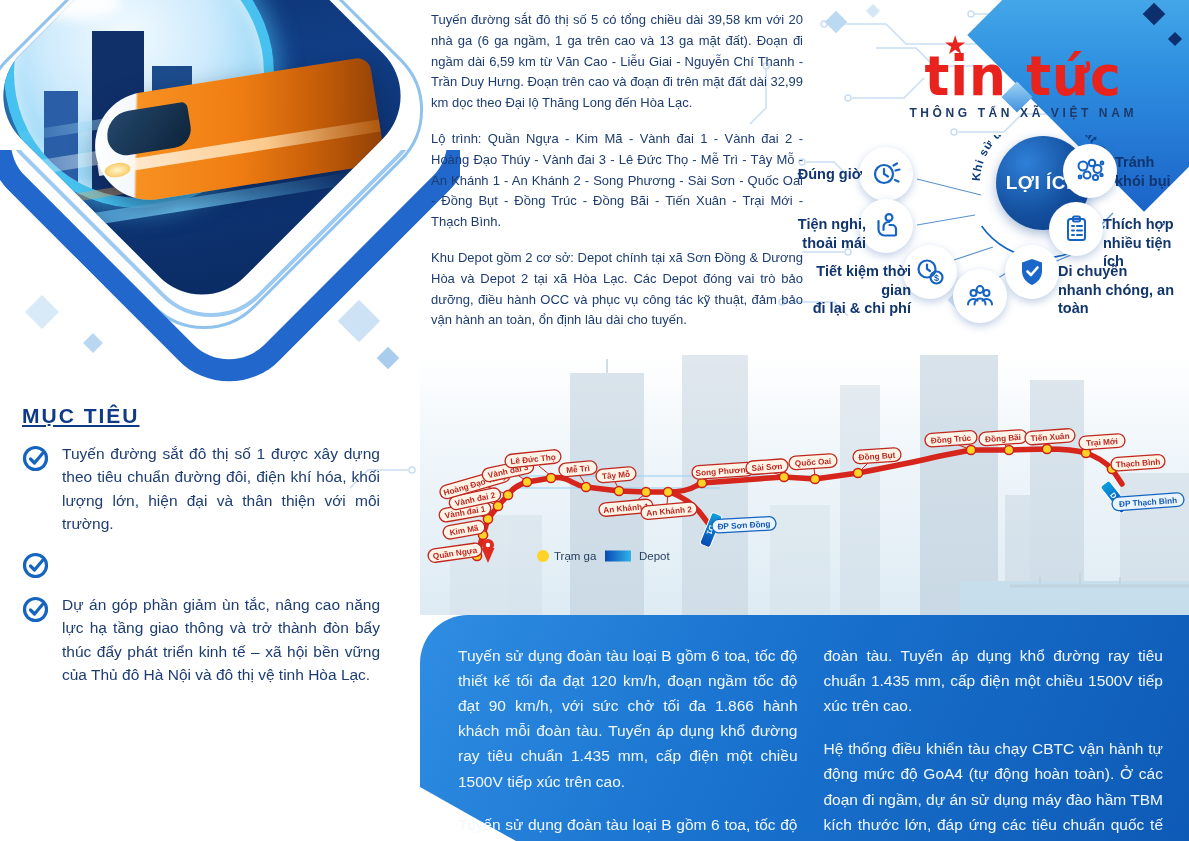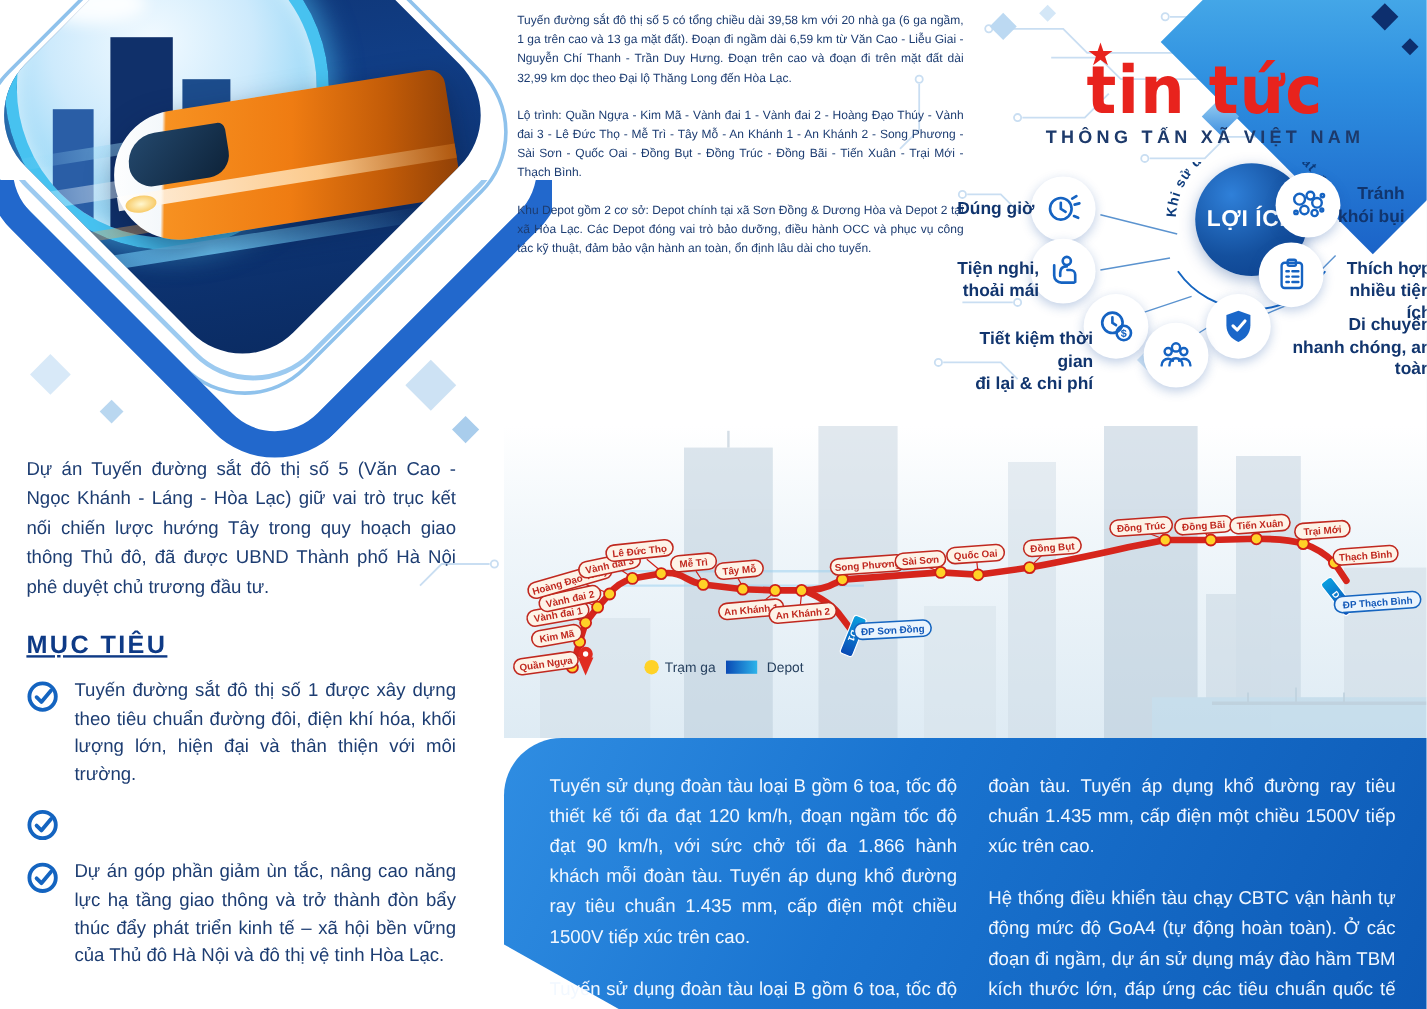--- a/index.html
+++ b/index.html
@@ -42,45 +42,45 @@
   .train .shield-glass{position:absolute;left:14px;top:16px;width:84px;height:44px;border-radius:40px 10px 30px 30px;
          background:linear-gradient(135deg,#24496e,#0d2238);}
   .train .belt{position:absolute;left:0;top:64px;width:100%;height:12px;background:linear-gradient(90deg,#fff,#ffd9a3 60%,#b55c10);opacity:.85;}
   .train .light{position:absolute;left:6px;top:66px;width:26px;height:14px;border-radius:50%;background:radial-gradient(#fff7cf,#f5b93f);}
 
   
   .brand{position:absolute;right:52px;top:50px;z-index:2;text-align:center;}
   .brand-word{position:relative;font-size:52px;font-weight:900;color:#e8231d;letter-spacing:1px;line-height:1;
               font-family:"DejaVu Sans","Liberation Sans",sans-serif;transform:scaleY(1.06);}
   .brand-star{position:absolute;left:34px;top:-20px;font-size:26px;color:#e8231d;}
-  .brand-sub{margin-top:4px;font-size:15px;font-weight:700;letter-spacing:3.6px;color:#1d3a6b;}
+  .brand-sub{margin-top:4px;font-size:12px;font-weight:700;letter-spacing:3.6px;color:#1d3a6b;}
 
   
   .t-navy{color:#1d3d72;}
   .h-blue{color:#0e3a86;font-weight:800;letter-spacing:2px;font-size:21px;margin:0;}
   .left-col{position:absolute;left:22px;top:380px;width:358px;z-index:2;}
   .left-col p.body{margin:0;font-size:15.5px;line-height:1.58;text-align:justify;font-weight:500;}
   .left-col h2{margin:24px 0 14px 0;text-decoration:underline;}
   .bullet{display:flex;gap:13px;margin-top:14px;}
   .bullet .chk{flex:0 0 27px;height:27px;margin-top:3px;}
   .bullet p{margin:0;font-size:15.5px;line-height:1.5;text-align:justify;font-weight:500;}
 
   .quymo{position:absolute;left:431px;top:10px;width:372px;z-index:2;}
   .quymo h2{margin:8px 0 12px 0;}
-  .quymo p{margin:0 0 15px 0;font-size:10px;line-height:1.6;text-align:justify;font-weight:500;}
+  .quymo p{margin:0 0 15px 0;font-size:13px;line-height:1.6;text-align:justify;font-weight:500;}
 
   
   .benefits{position:absolute;left:795px;top:135px;width:398px;height:238px;z-index:3;}
   .b-center{position:absolute;left:201px;top:1px;width:94px;height:94px;border-radius:50%;
             background:radial-gradient(circle at 32% 28%,#2f80d9 0%,#14509e 55%,#0a3c88 100%);
             display:flex;align-items:center;justify-content:center;color:#fff;font-weight:800;
             font-size:19px;letter-spacing:.5px;box-shadow:0 4px 12px rgba(10,60,140,.35);}
   .b-icon{position:absolute;width:54px;height:54px;border-radius:50%;background:#fff;
           box-shadow:0 3px 9px rgba(25,80,160,.28);display:flex;align-items:center;justify-content:center;}
-  .b-label{position:absolute;color:#11356e;font-weight:700;font-size:14.5px;line-height:1.28;white-space:pre-line;text-align:right;}
+  .b-label{position:absolute;color:#11356e;font-weight:700;font-size:14.5px;line-height:1.28;white-space:pre-line;}
   .b-label.center{text-align:center;font-size:15px;}
   .b-label.right{text-align:right;}
 
   
   .map{position:absolute;left:420px;top:355px;width:769px;height:260px;z-index:1;
        background:linear-gradient(180deg,rgba(255,255,255,0) 0%,rgba(226,238,246,.5) 35%,rgba(214,230,241,.8) 100%);}
 
   
   .panel{position:absolute;left:420px;top:615px;width:769px;height:226px;z-index:2;
          background:linear-gradient(115deg,#2f8de2 0%,#1a74d0 40%,#0d5ab6 100%);
@@ -174,21 +174,20 @@
     </div>
   </div>
 
   <div class="brand">
     <div class="brand-word">tin tức</div>
     <div class="brand-star">★</div>
     <div class="brand-sub">THÔNG TẤN XÃ VIỆT NAM</div>
   </div>
 
   <div class="left-col t-navy">
-    <p class="body">Dự án Tuyến đường sắt đô thị số 5 (Văn Cao - Ngọc Khánh - Láng - Hòa Lạc) giữ vai trò trục kết nối chiến lược hướng Tây trong quy hoạch giao thông Thủ đô, đã được UBND Thành phố Hà Nội phê duyệt chủ trương đầu tư.</p>
     <h2 class="h-blue">MỤC TIÊU</h2>
 
     <div class="bullet">
       <svg class="chk" viewBox="0 0 27 27">
         <circle cx="13.5" cy="13.5" r="11" fill="none" stroke="#1464c0" stroke-width="3.2"></circle>
         <path d="M8.5 14l4 4 8-9.5" fill="none" stroke="#1464c0" stroke-width="3.2" stroke-linecap="round" stroke-linejoin="round"></path>
       </svg>
       <p>Tuyến đường sắt đô thị số 1 được xây dựng theo tiêu chuẩn đường đôi, điện khí hóa, khối lượng lớn, hiện đại và thân thiện với môi trường.</p>
     </div>
     <div class="bullet">
@@ -295,21 +294,21 @@
       </svg>
     </div>
 
     <div class="b-label right" style="right:331px;top:30px;white-space:nowrap;">Đúng giờ</div>
     <div class="b-label" style="left:320px;top:18px;">Tránh
 khói bụi</div>
     <div class="b-label right" style="right:327px;top:80px;">Tiện nghi,
 thoải mái</div>
     <div class="b-label" style="left:308px;top:80px;">Thích hợp
 nhiều tiện ích</div>
-    <div class="b-label right" style="right:282px;top:127px;margin-top:12px;">Tiết kiệm thời gian
+    <div class="b-label right" style="right:282px;top:127px;">Tiết kiệm thời gian
 đi lại &amp; chi phí</div>
     <div class="b-label" style="left:263px;top:127px;">Di chuyển
 nhanh chóng, an toàn</div>
   </div>
 
   <div class="map">
     <svg width="769" height="260" viewBox="0 0 769 260">
       <defs>
         <linearGradient id="depotGrad" x1="0" y1="0" x2="0" y2="1">
           <stop offset="0" stop-color="#0aa0e0"></stop>

